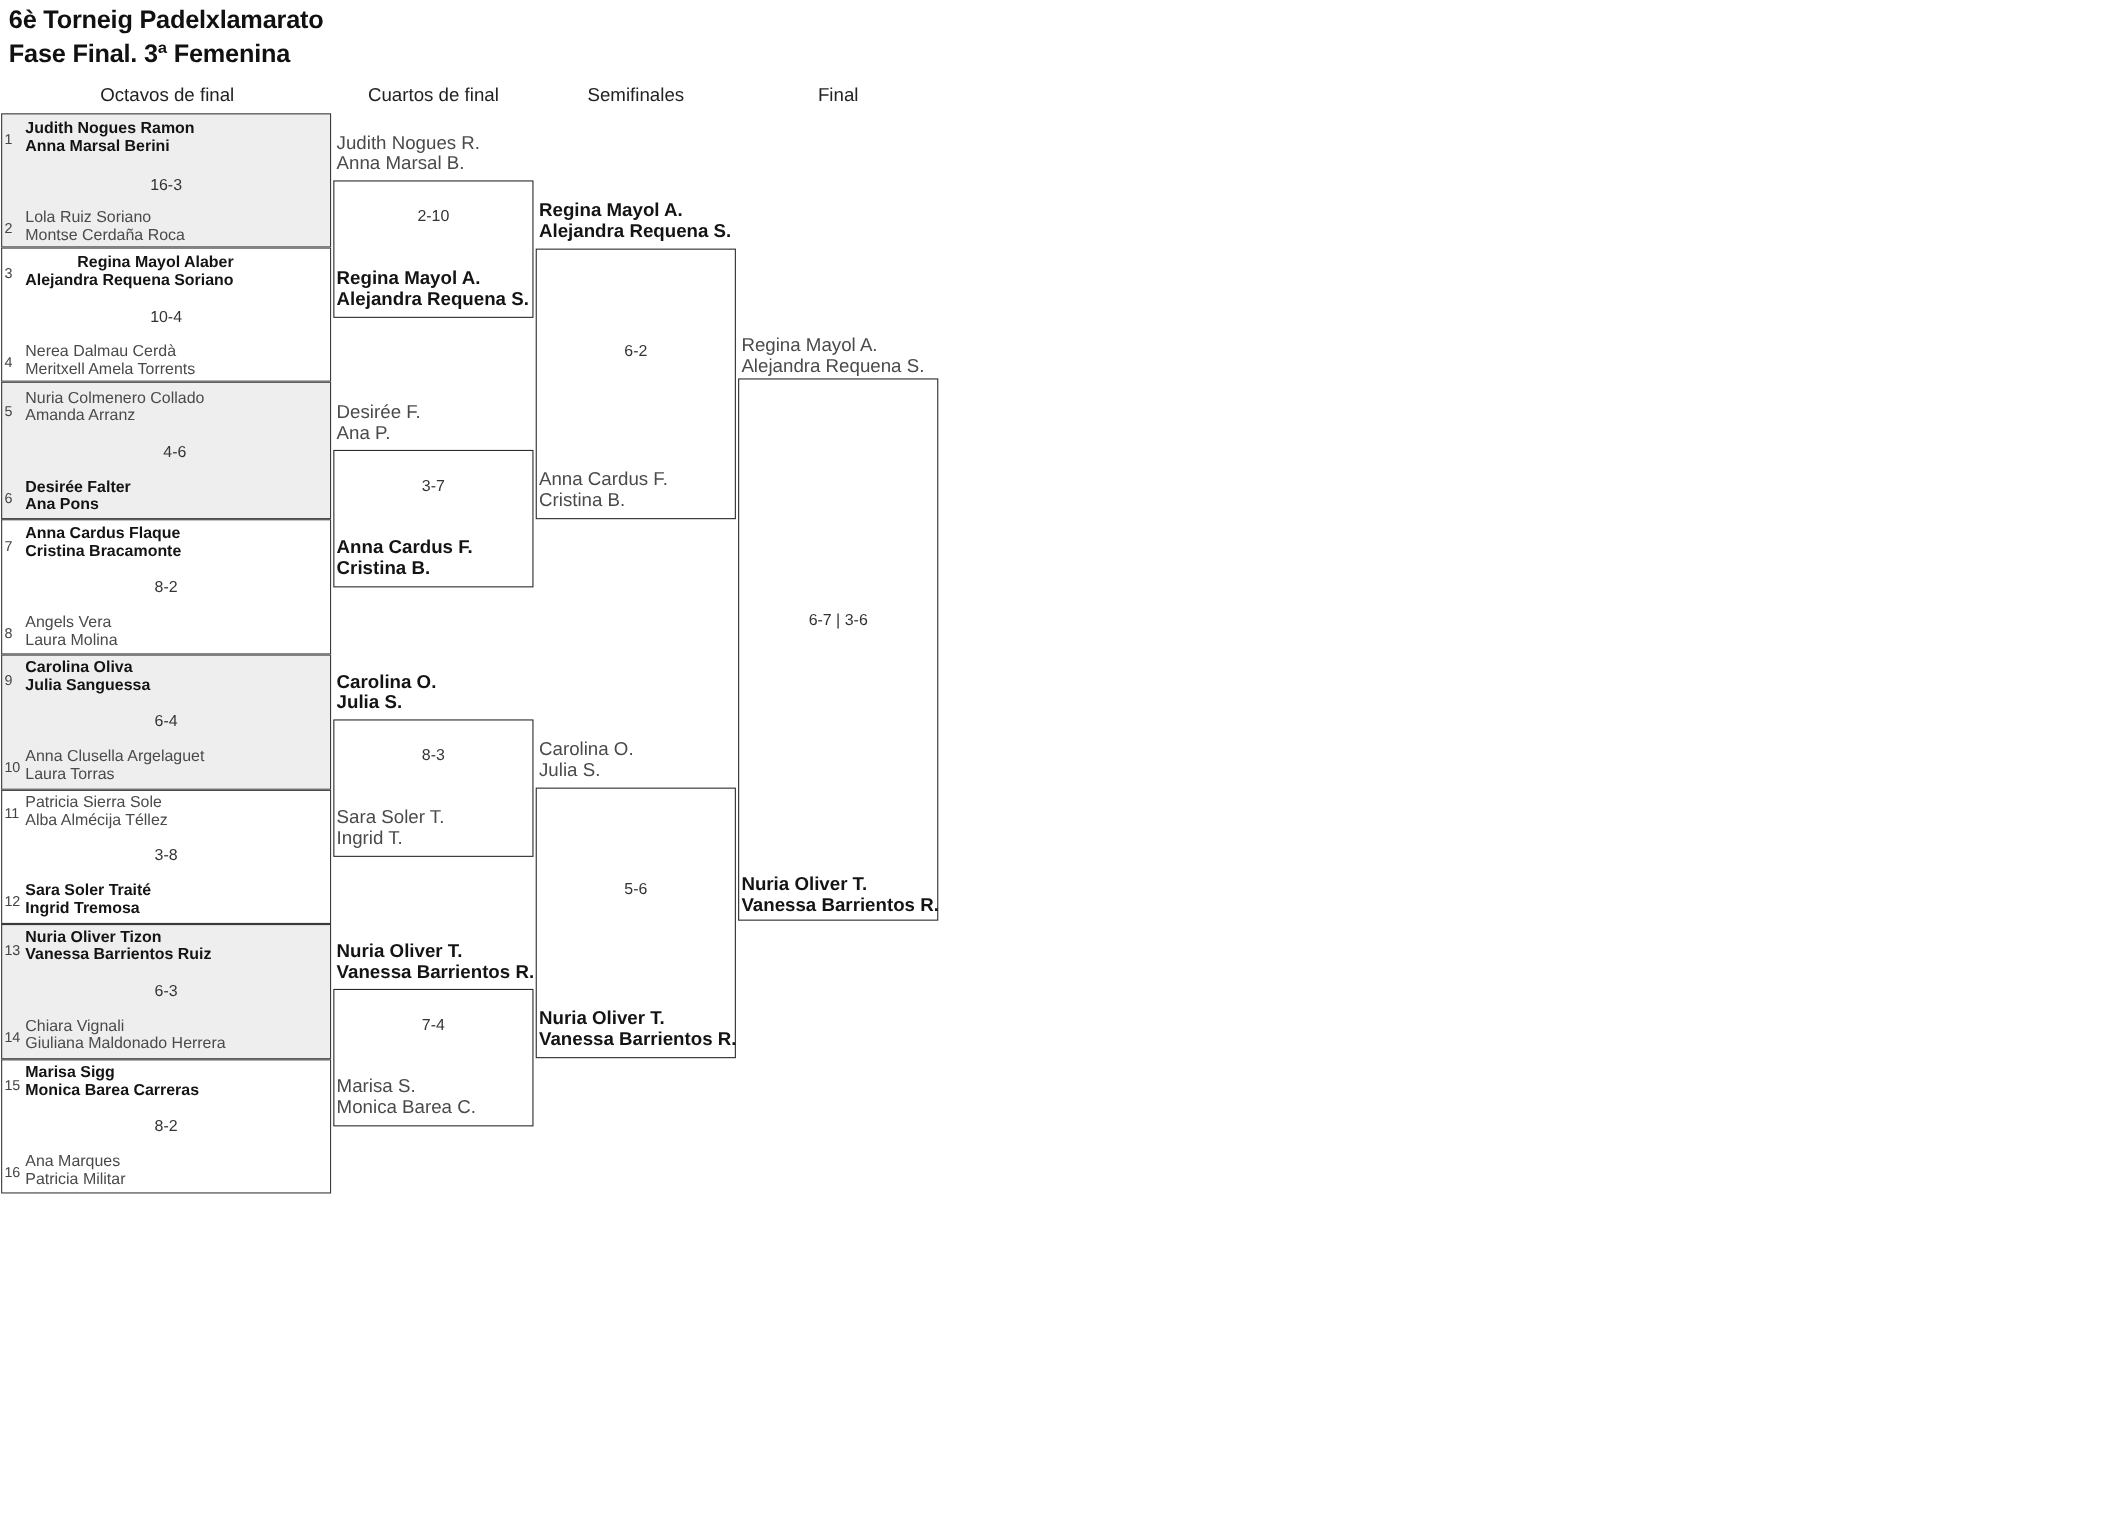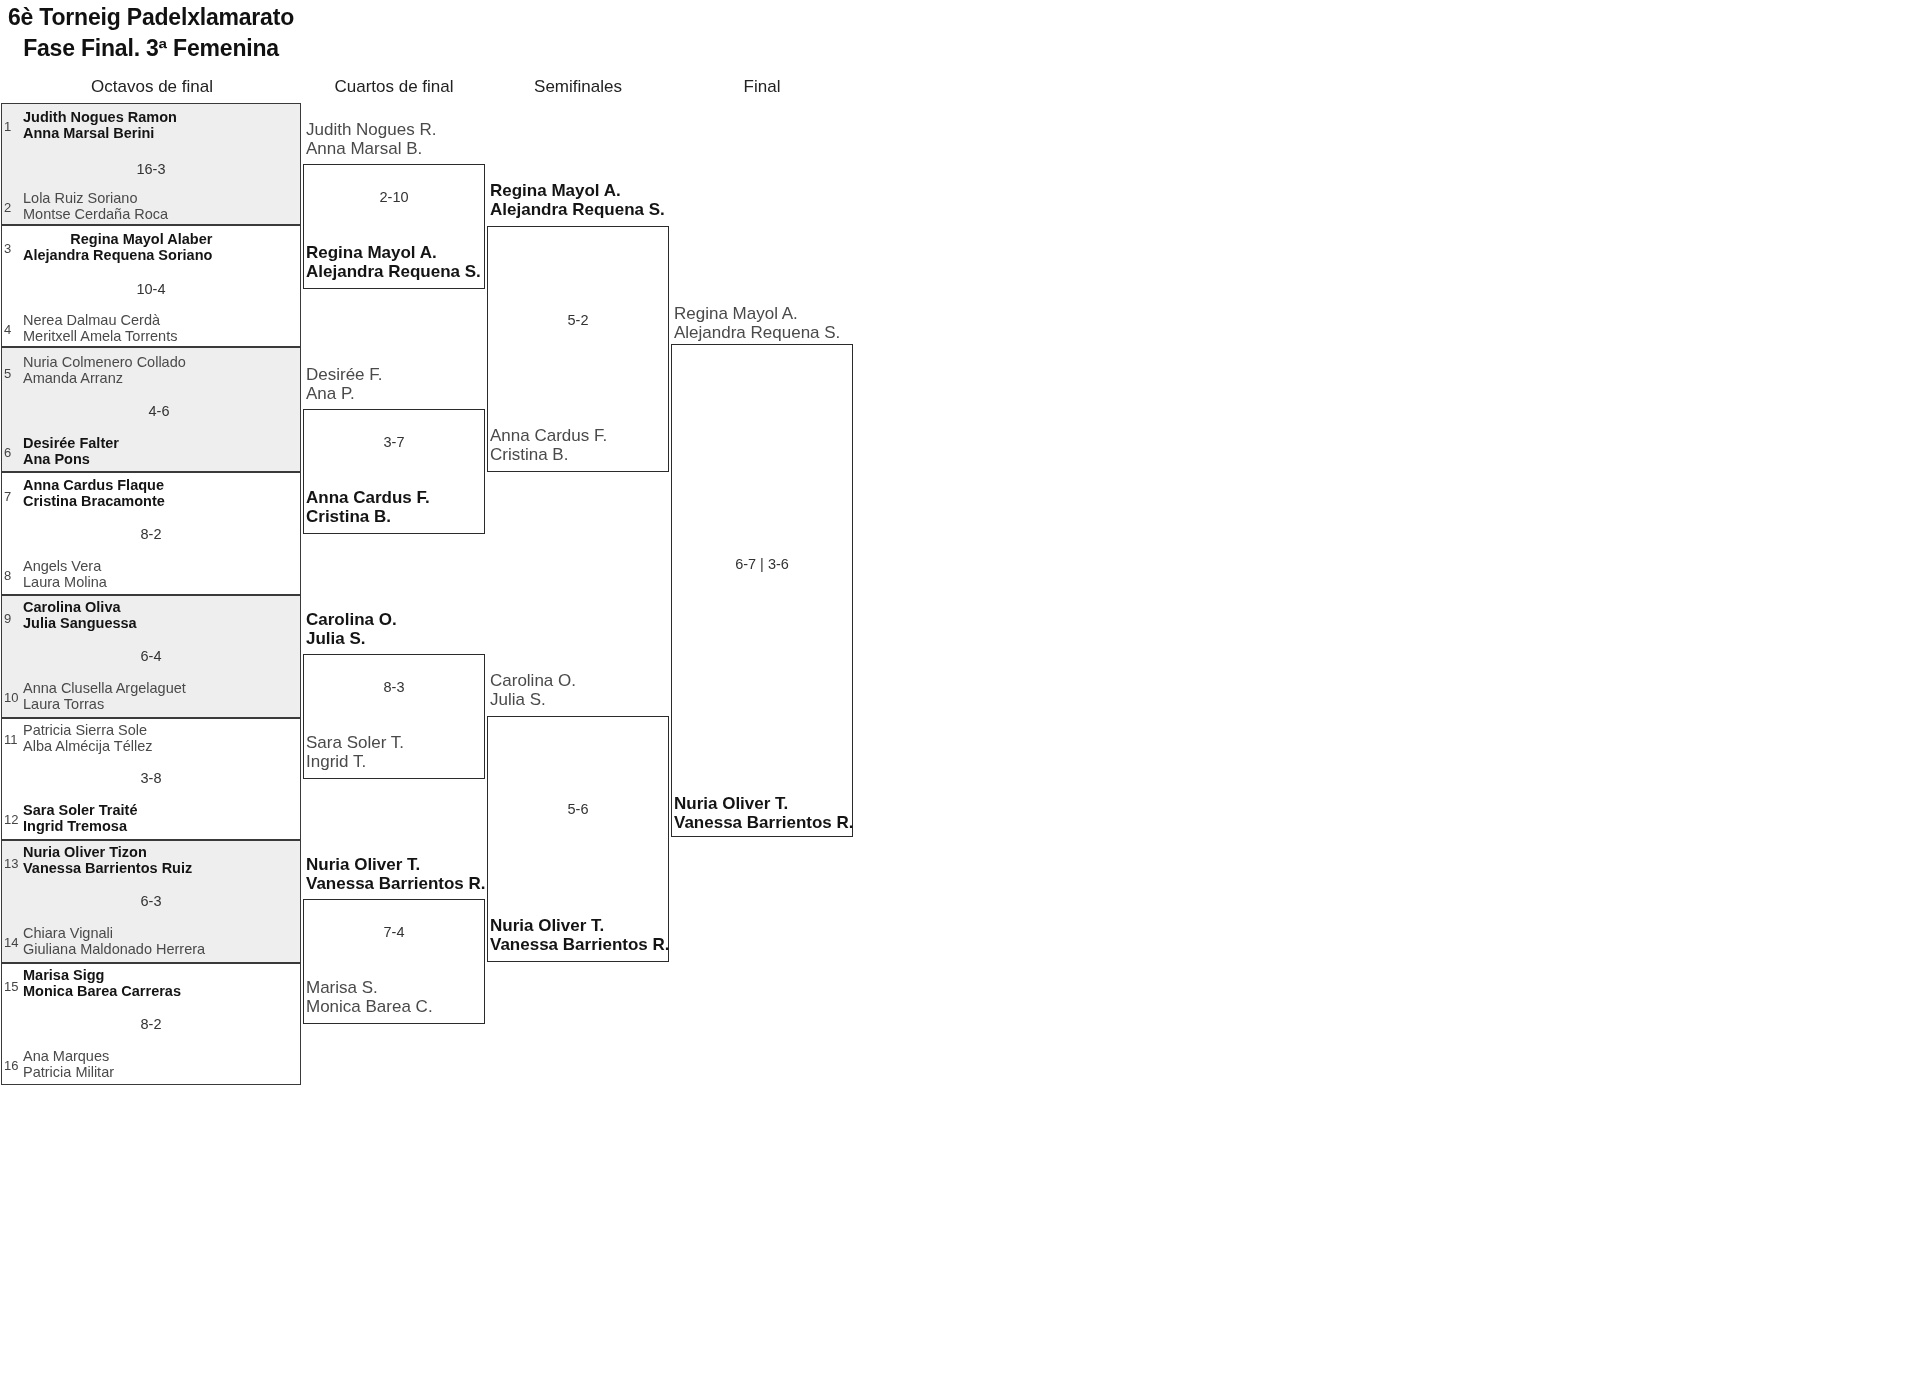--- a/index.html
+++ b/index.html
@@ -14,21 +14,21 @@
 
   
   #header {
     position: absolute; left: 0; top: 0; width: 1920px; height: 70px;
   }
   #title-block {
     position: absolute; left: 8px; top: 2px;
     font-size: 23px; font-weight: 700; line-height: 1.33;
     letter-spacing: -0.2px; color: #111111;
   }
-  #title-line1, #title-line2 { display: block; white-space: nowrap; text-align: center; }
+  #title-line1, #title-line2 { display: block; white-space: nowrap; }
 
   
   #logo { position: absolute; left: 1716px; top: 6px; width: 196px; height: 56px; }
   #logo-dots { position: absolute; left: 0; top: 6px; width: 62px; height: 46px; }
   .dot { position: absolute; border-radius: 50%; }
   #dot-blue-sm  { left: 2px;  top: 6px;  width: 15px; height: 15px; background: #1b9ad6; }
   #dot-green-lg { left: 26px; top: 0px;  width: 26px; height: 26px; background: #76bc21; }
   #dot-orange   { left: 13px; top: 17px; width: 19px; height: 19px; background: #e8740c; }
   #dot-blue-lg  { left: 0px;  top: 27px; width: 21px; height: 21px; background: #12a0dd; }
   #dot-green-sm { left: 30px; top: 33px; width: 13px; height: 13px; background: #76bc21; }
@@ -253,21 +253,21 @@
   <div class="adv-team loser" style="left:306px;top:978px;">
     <span>Marisa S.</span>
     <span>Monica Barea C.</span>
   </div>
 
   <div class="conn-box" style="left:487px;top:226px;width:182px;height:246px;"></div>
   <div class="adv-team winner" style="left:490px;top:181px;">
     <span>Regina Mayol A.</span>
     <span>Alejandra Requena S.</span>
   </div>
-  <div class="score" style="left:487px;top:312px;width:182px;">5-2</div>
+  <div class="score" style="left:487px;top:312px;width:182px;">6-2</div>
   <div class="adv-team loser" style="left:490px;top:426px;">
     <span>Anna Cardus F.</span>
     <span>Cristina B.</span>
   </div>
 
   <div class="conn-box" style="left:487px;top:716px;width:182px;height:246px;"></div>
   <div class="adv-team loser" style="left:490px;top:671px;">
     <span>Carolina O.</span>
     <span>Julia S.</span>
   </div>

